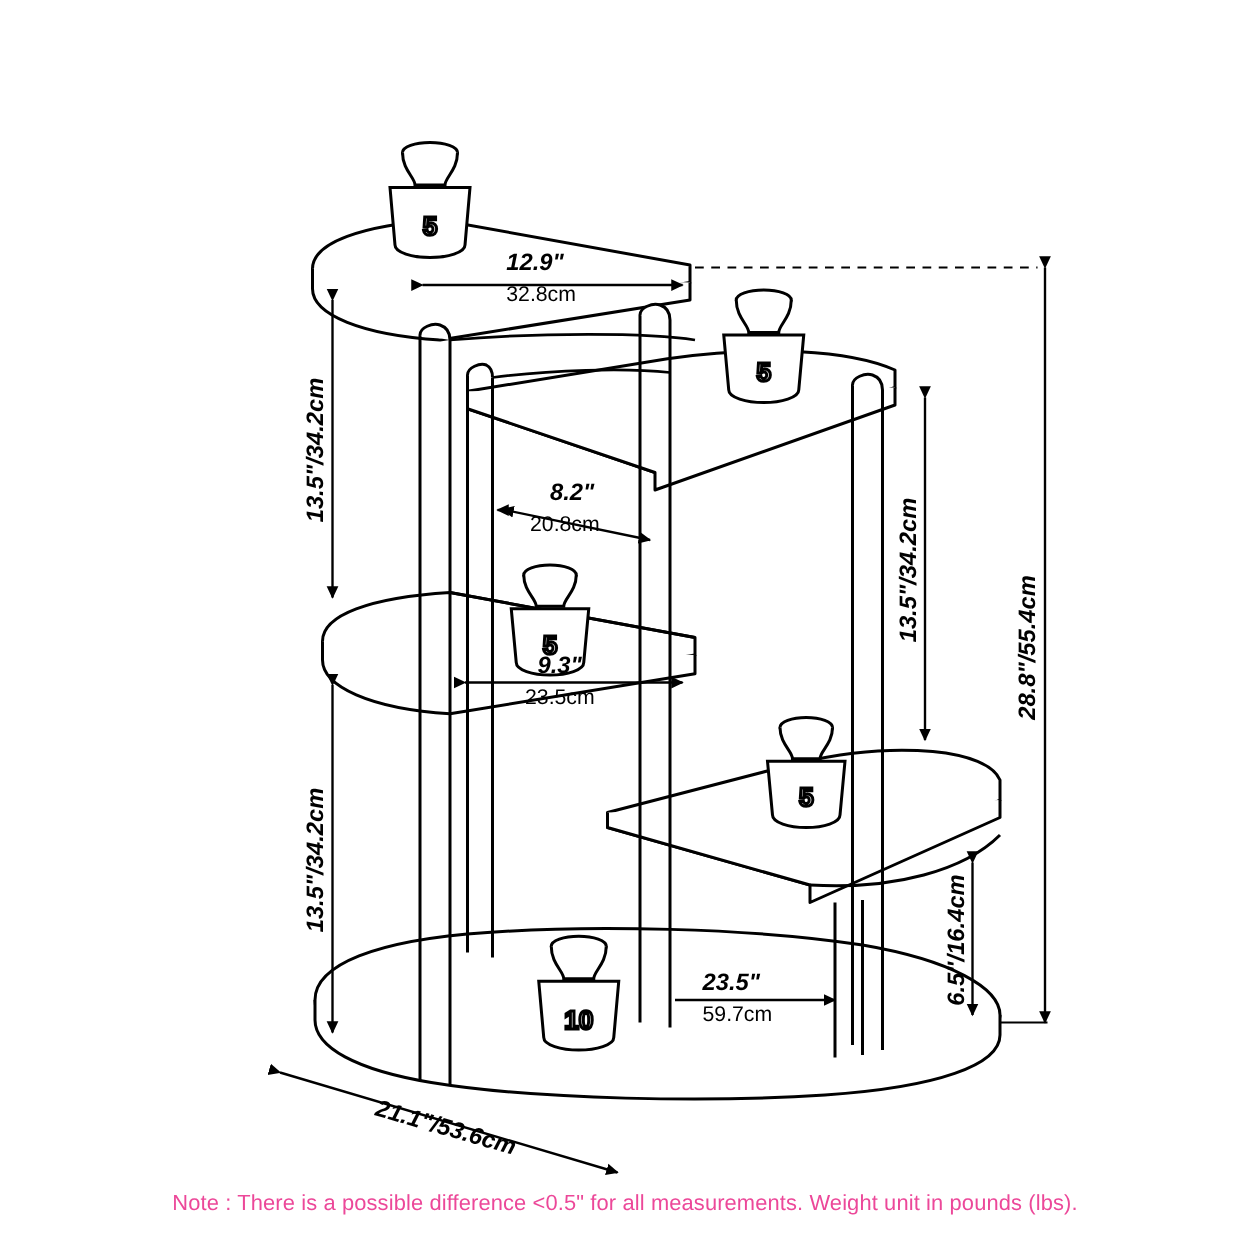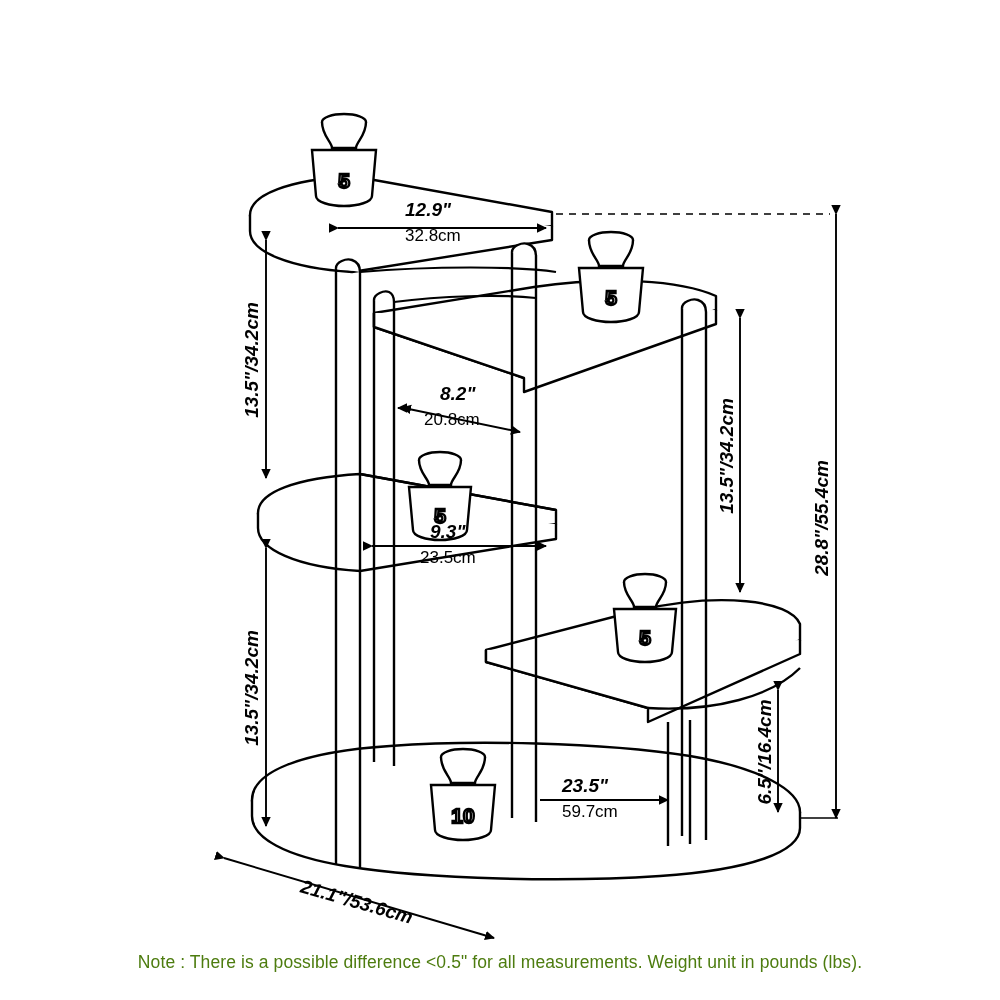--- a/index.html
+++ b/index.html
@@ -25,21 +25,21 @@
     top: 0;
   }
   .note {
     position: absolute;
     left: 0;
     top: 952px;
     width: 1000px;
     text-align: center;
     font-size: 17.5px;
     font-family: "Liberation Sans", sans-serif;
-    color: #4d7c0f;
+    color: #ec4899;
     letter-spacing: 0.1px;
   }
   text {
     font-family: "Liberation Sans", sans-serif;
   }
   .dim-bold {
     font-weight: bold;
     font-style: italic;
     font-size: 19px;
   }

